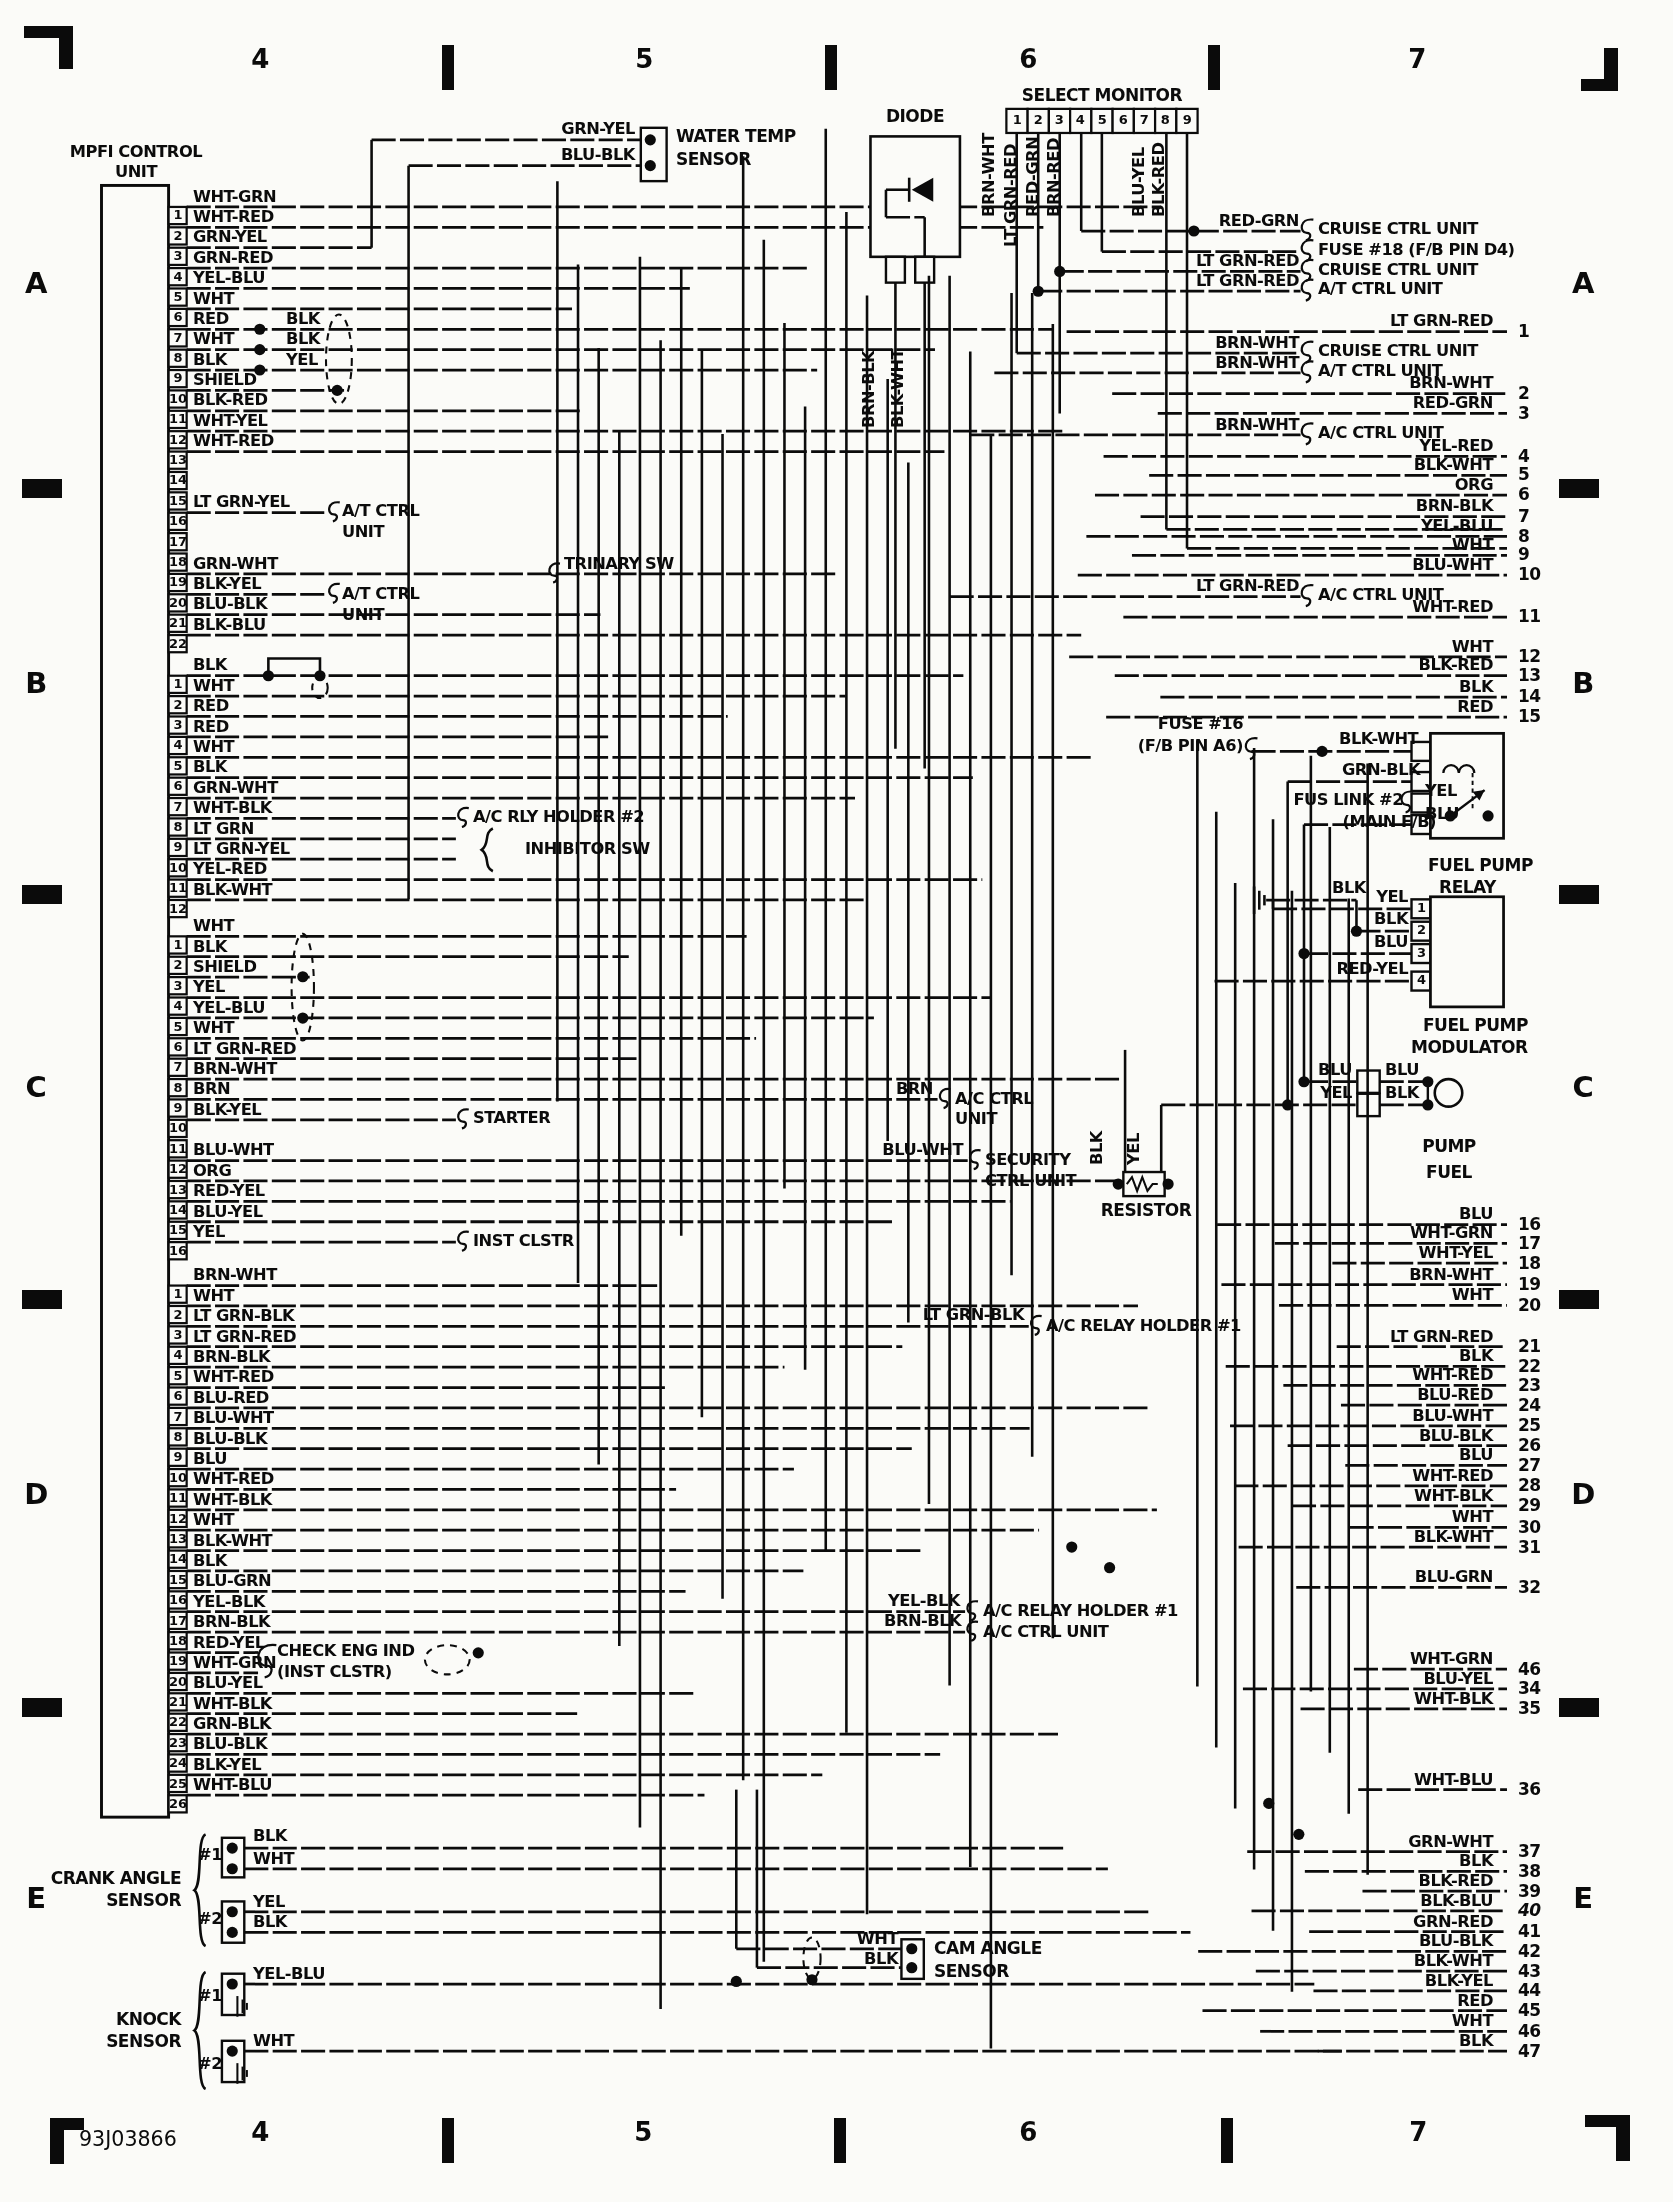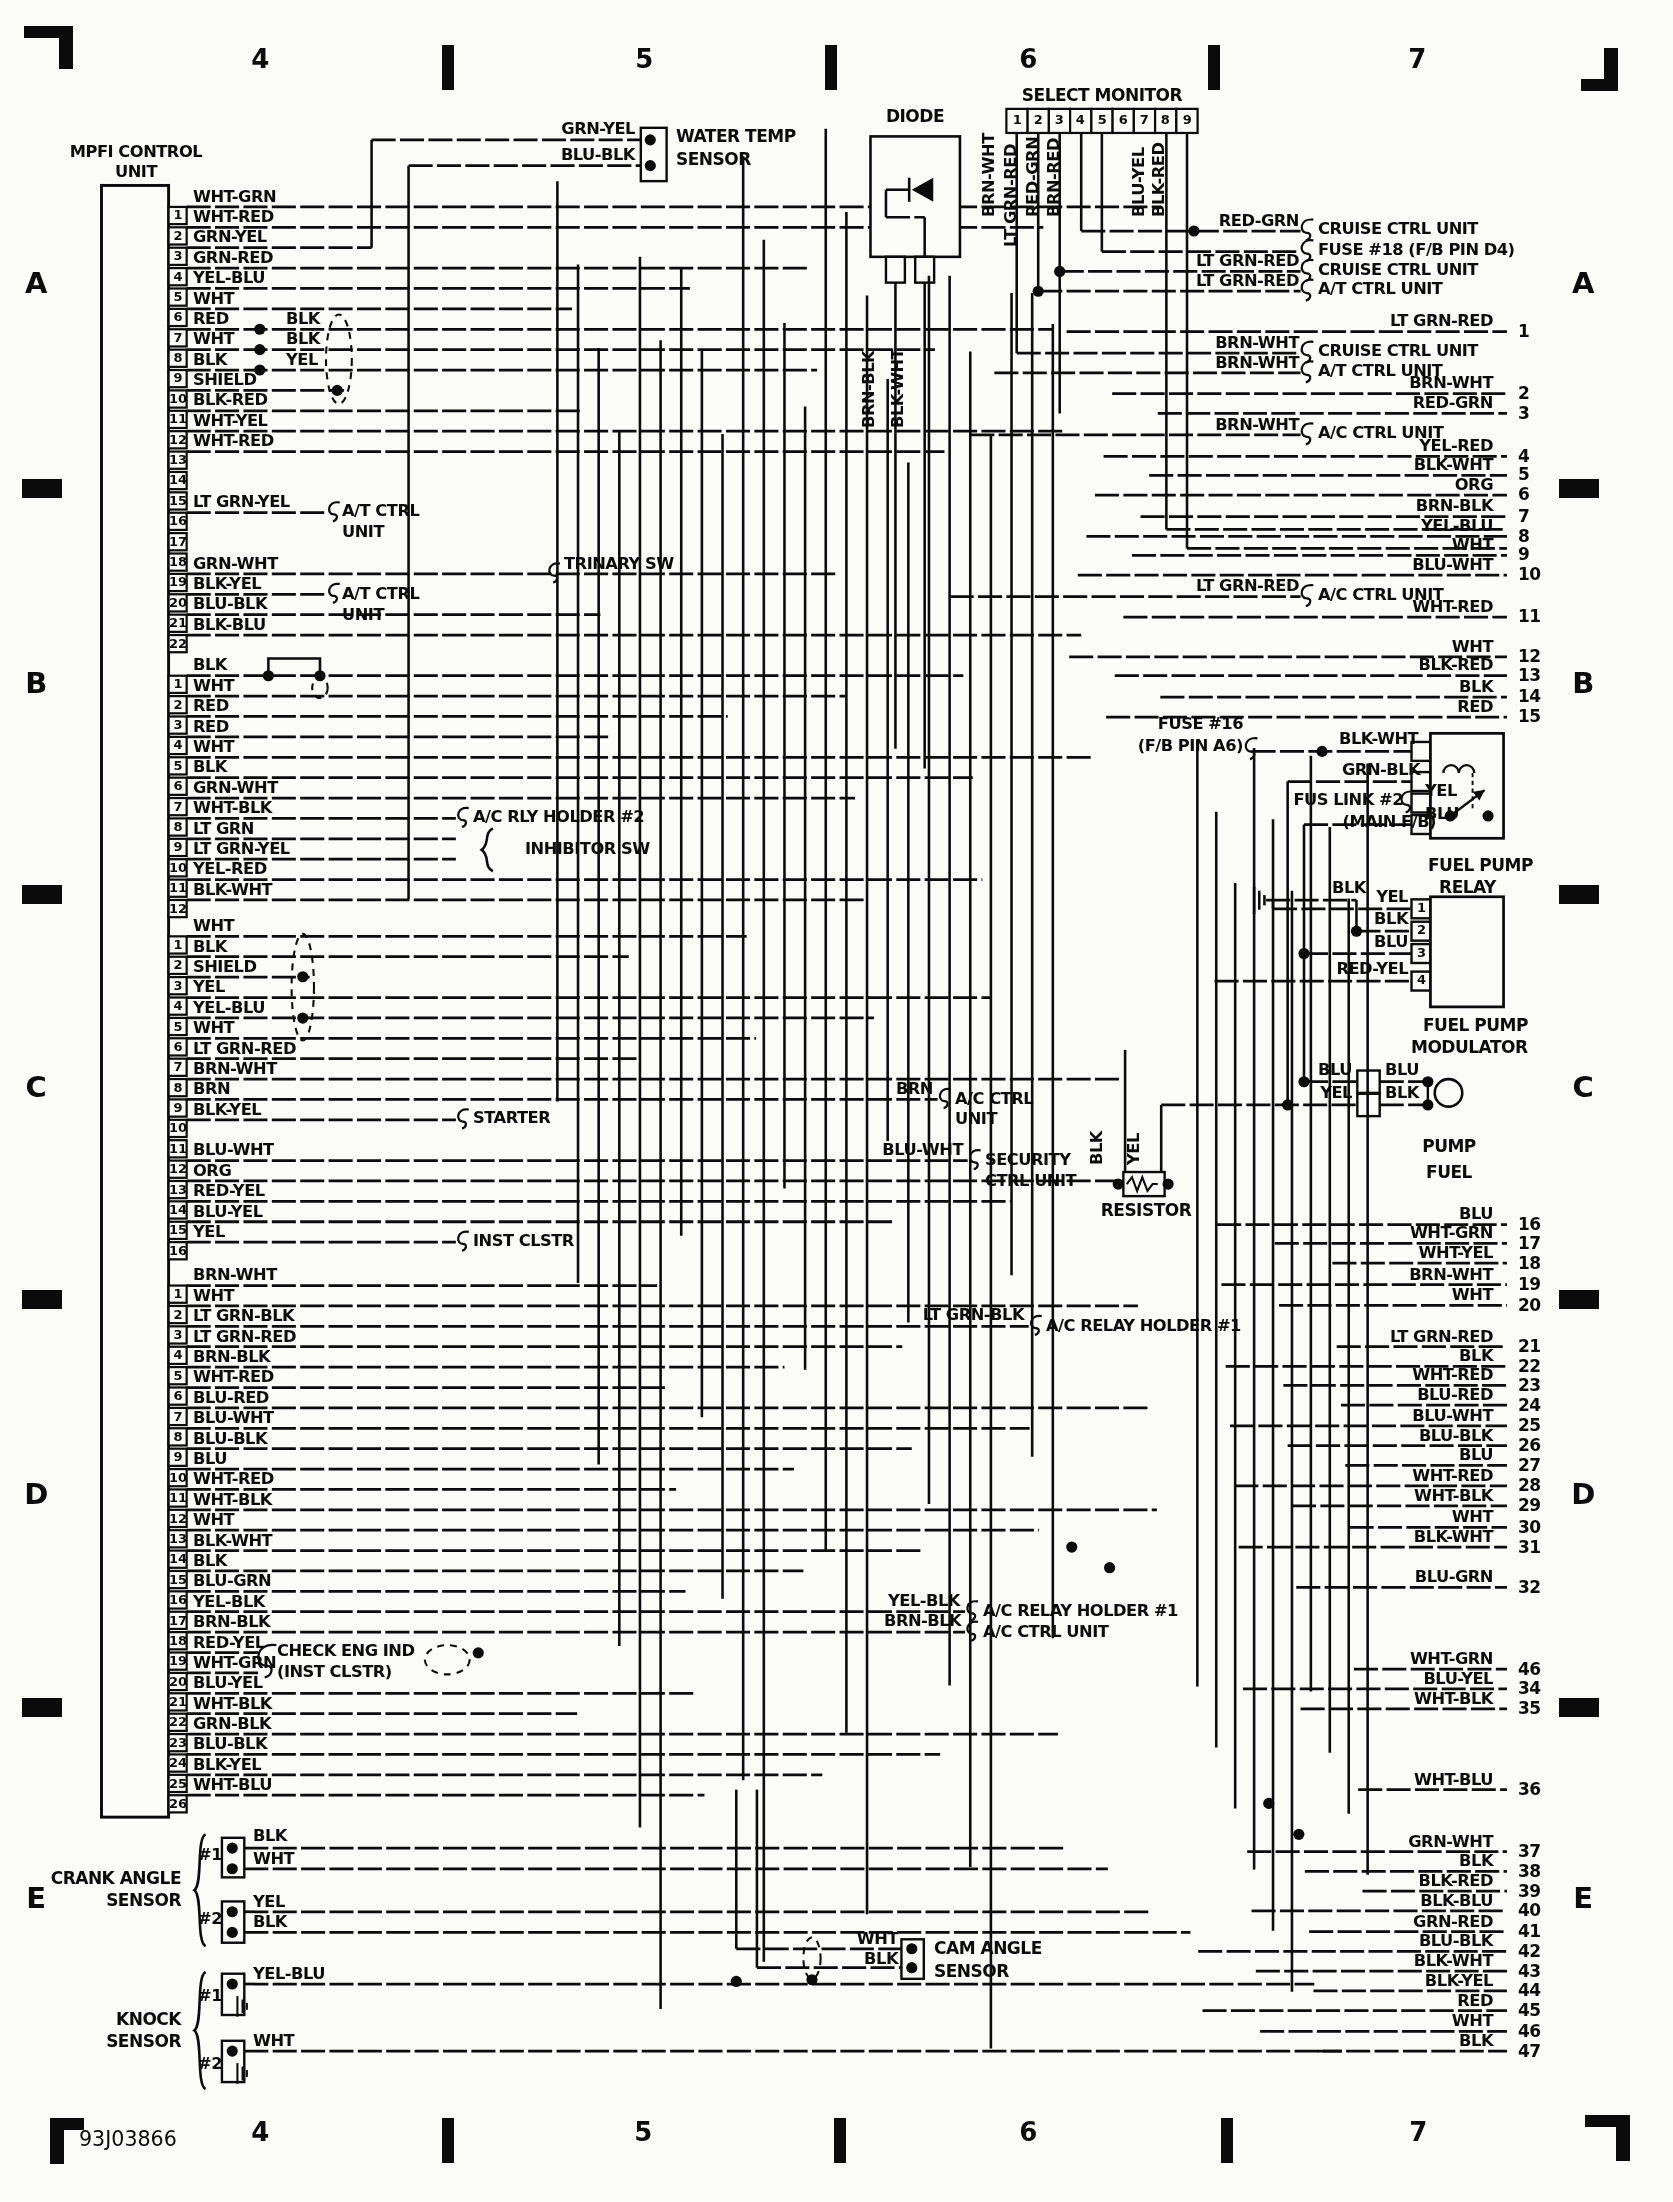--- a/index.html
+++ b/index.html
@@ -676,21 +676,21 @@
       <div class="lbl rnum" style="left: 1518px; top: 1699px; width: 40px;">35</div>
       <div class="lbl r" style="left: 1249px; top: 1771px; width: 244px;">WHT-BLU</div>
       <div class="lbl rnum" style="left: 1518px; top: 1780px; width: 40px;">36</div>
       <div class="lbl r" style="left: 1249px; top: 1833px; width: 244px;">GRN-WHT</div>
       <div class="lbl rnum" style="left: 1518px; top: 1842px; width: 40px;">37</div>
       <div class="lbl r" style="left: 1249px; top: 1852px; width: 244px;">BLK</div>
       <div class="lbl rnum" style="left: 1518px; top: 1862px; width: 40px;">38</div>
       <div class="lbl r" style="left: 1249px; top: 1872px; width: 244px;">BLK-RED</div>
       <div class="lbl rnum" style="left: 1518px; top: 1882px; width: 40px;">39</div>
       <div class="lbl r" style="left: 1249px; top: 1892px; width: 244px;">BLK-BLU</div>
-      <div class="lbl rnum" style="left: 1518px; top: 1901px; width: 40px;">40</div>
+      <div class="lbl rnum" style="left: 1518px; top: 1901px; width: 40px; font-style: italic;">40</div>
       <div class="lbl r" style="left: 1249px; top: 1913px; width: 244px;">GRN-RED</div>
       <div class="lbl rnum" style="left: 1518px; top: 1922px; width: 40px;">41</div>
       <div class="lbl r" style="left: 1249px; top: 1932px; width: 244px;">BLU-BLK</div>
       <div class="lbl rnum" style="left: 1518px; top: 1942px; width: 40px;">42</div>
       <div class="lbl r" style="left: 1249px; top: 1952px; width: 244px;">BLK-WHT</div>
       <div class="lbl rnum" style="left: 1518px; top: 1962px; width: 40px;">43</div>
       <div class="lbl r" style="left: 1249px; top: 1972px; width: 244px;">BLK-YEL</div>
       <div class="lbl rnum" style="left: 1518px; top: 1981px; width: 40px;">44</div>
       <div class="lbl r" style="left: 1249px; top: 1992px; width: 244px;">RED</div>
       <div class="lbl rnum" style="left: 1518px; top: 2001px; width: 40px;">45</div>

